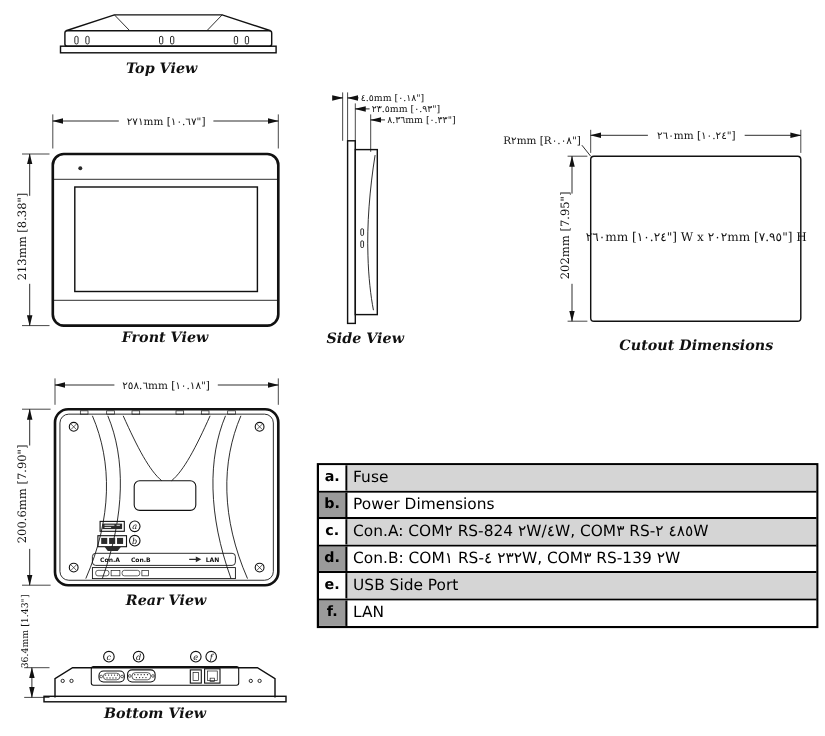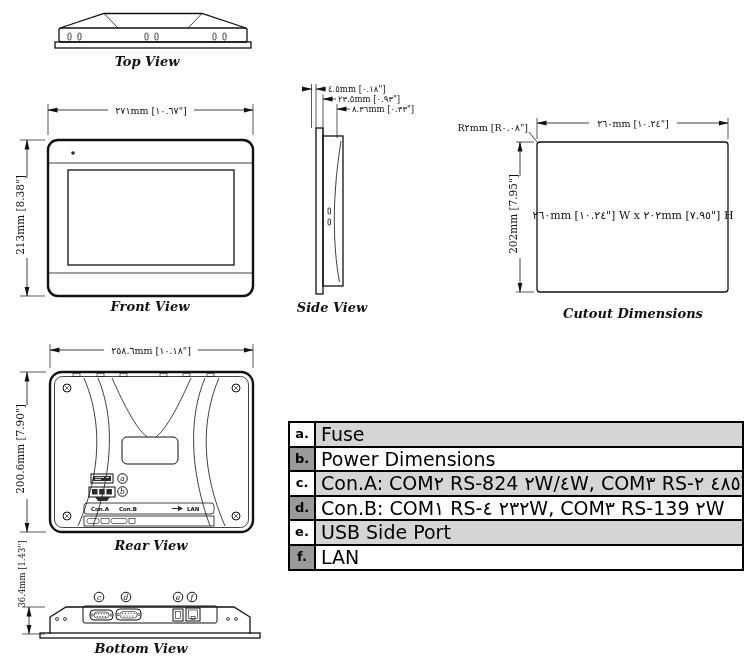--- a/index.html
+++ b/index.html
@@ -22,21 +22,21 @@
   .viewlabel{font:italic bold 13px "DejaVu Serif",serif;fill:#111;}
   .callout{font:italic 7.5px "DejaVu Serif",serif;fill:#111;}
   .tinylabel{font:bold 5.5px "DejaVu Sans",sans-serif;fill:#111;}
   
   .legend{position:absolute;left:288px;top:421px;width:452px;border:2px solid #000;
           font-family:"DejaVu Sans",sans-serif;}
   .lrow{display:flex;height:22.6px;border-bottom:2px solid #000;}
   .lrow:last-child{border-bottom:none;}
   .lkey{width:24px;border-right:2px solid #000;font-weight:bold;font-size:13px;
         line-height:22.6px;text-align:center;color:#000;}
-  .lval{flex:1;font-size:19px;line-height:22.6px;padding-left:5px;color:#000;
+  .lval{flex:1;font-size:14px;line-height:22.6px;padding-left:5px;color:#000;
         white-space:nowrap;overflow:hidden;}
   .lrow:nth-child(odd) .lkey{background:#fdfdfd;}
   .lrow:nth-child(odd) .lval{background:#d5d5d5;}
   .lrow:nth-child(even) .lkey{background:#9a9a9a;}
   .lrow:nth-child(even) .lval{background:#fff;}
 </style>
 </head>
 <body>
 
 <div id="stage">

